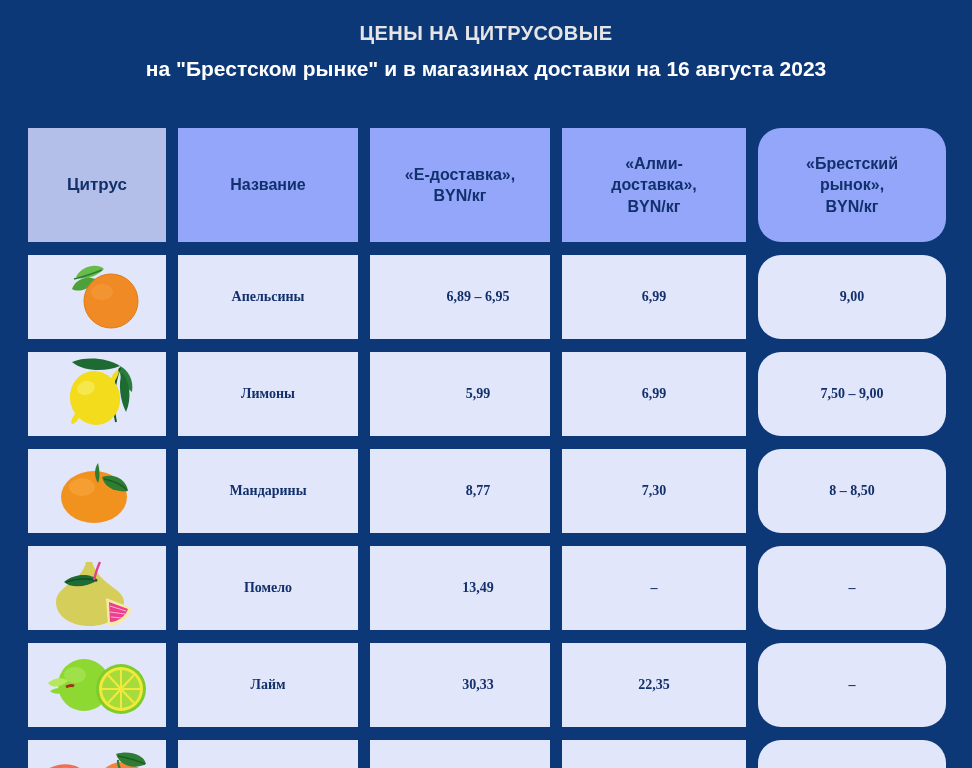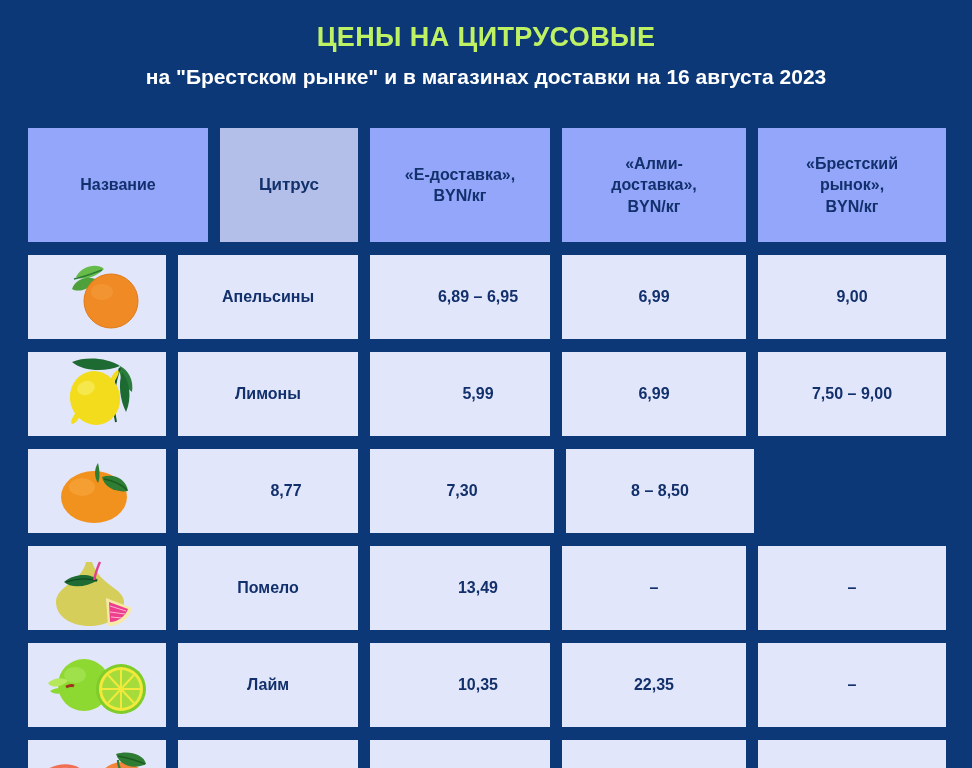--- a/index.html
+++ b/index.html
@@ -25,22 +25,22 @@
   }
 
   
   .title-block {
     width: 100%;
     padding: 22px 20px 8px 20px;
     text-align: center;
   }
 
   .title-main {
-    color: #bef264;
-    font-size: 27px;
+    color: #e5e5e5;
+    font-size: 20px;
     font-weight: bold;
     letter-spacing: 0.4px;
     line-height: 1.18;
     white-space: nowrap;
   }
 
   .title-sub {
     color: #ffffff;
     font-size: 21px;
     font-weight: bold;
@@ -70,44 +70,45 @@
     align-items: center;
     justify-content: center;
     text-align: center;
   }
 
   
   .c-img   { width: 138px; flex: 0 0 138px; }
   .c-name  { width: 180px; flex: 0 0 180px; }
   .c-p1    { width: 180px; flex: 0 0 180px; padding-left: 36px; }
   .c-p2    { width: 184px; flex: 0 0 184px; }
-  .c-p3    { width: 188px; flex: 0 0 188px; }
+  .c-p3    { width: 188px; flex: 0 0 188px; border-radius: 23px; }
 
   
   .row-head { height: 114px; }
   .row-head .cell {
     background: #93a6fa;
     font-size: 16px;
     font-weight: bold;
     line-height: 1.32;
     color: #12306b;
     padding: 4px 8px;
   }
   .row-head .c-img {
     background: #b3bfe8;
     font-size: 17px;
   }
 
   
   .row-data { height: 84px; }
   .row-data .cell {
     background: #e2e6fa;
-    font-size: 16px;
+    font-size: 14px;
     font-weight: bold;
     color: #12306b;
+    font-family: Liberation Serif, serif;
   }
   .row-data .c-img {
     padding: 0;
     overflow: hidden;
   }
 
   .fruit-svg { display: block; }
 
   .dash { font-size: 19px; font-weight: bold; }
 </style>
@@ -117,22 +118,22 @@
 <div class="infographic">
 
   <div class="title-block">
     <div class="title-main">ЦЕНЫ НА ЦИТРУСОВЫЕ</div>
     <div class="title-sub">на "Брестском рынке" и в магазинах доставки на 16 августа 2023</div>
   </div>
 
   <div class="table">
 
     <div class="row row-head">
+      <div class="cell c-img">Цитрус</div>
       <div class="cell c-name">Название</div>
-      <div class="cell c-img">Цитрус</div>
       <div class="cell c-p1">
         <div>
           <div>«Е-доставка»,</div>
           <div>BYN/кг</div>
         </div>
       </div>
       <div class="cell c-p2">
         <div>
           <div>«Алми-</div>
           <div>доставка»,</div>
@@ -187,20 +188,21 @@
     <div class="row row-data">
       <div class="cell c-img">
         <svg class="fruit-svg" width="138" height="84" viewBox="0 0 138 84">
           <ellipse cx="66" cy="48" rx="33" ry="26" fill="#f2921e"></ellipse>
           <ellipse cx="54" cy="38" rx="13" ry="9" fill="#f7a63f" opacity="0.6"></ellipse>
           <path d="M70 14 C72 22, 72 30, 70 34 C66 28, 66 20, 70 14 Z" fill="#2f7d35"></path>
           <path d="M74 28 C86 24, 98 30, 100 42 C88 44, 76 38, 74 28 Z" fill="#2f7d35"></path>
           <path d="M76 30 C86 32, 94 36, 99 41" stroke="#1b5e20" stroke-width="1.4" fill="none"></path>
         </svg>
       </div>
+      <div class="cell c-name">Мандарины</div>
       <div class="cell c-p1">8,77</div>
       <div class="cell c-p2">7,30</div>
       <div class="cell c-p3">8 – 8,50</div>
     </div>
 
     <div class="row row-data">
       <div class="cell c-img">
         <svg class="fruit-svg" width="138" height="84" viewBox="0 0 138 84">
           <path d="M64 16 C72 40, 96 42, 96 56 C96 70, 80 80, 62 80 C42 80, 28 70, 28 56 C28 40, 54 36, 58 16 Z" fill="#d6ce5a"></path>
           <path d="M36 36 C48 26, 64 28, 70 34 C58 42, 42 42, 36 36 Z" fill="#1f6b34"></path>
@@ -236,21 +238,21 @@
             <line x1="93" y1="46" x2="112" y2="46"></line>
             <line x1="93" y1="46" x2="106" y2="60"></line>
             <line x1="93" y1="46" x2="93" y2="65"></line>
             <line x1="93" y1="46" x2="80" y2="60"></line>
             <line x1="93" y1="46" x2="74" y2="46"></line>
             <line x1="93" y1="46" x2="80" y2="32"></line>
           </g>
         </svg>
       </div>
       <div class="cell c-name">Лайм</div>
-      <div class="cell c-p1">10,35</div>
+      <div class="cell c-p1">30,33</div>
       <div class="cell c-p2">22,35</div>
       <div class="cell c-p3 dash">–</div>
     </div>
 
     <div class="row row-data">
       <div class="cell c-img">
         <svg class="fruit-svg" width="138" height="84" viewBox="0 0 138 84">
           <path d="M18 30 C30 22, 48 22, 56 32 C58 48, 50 66, 34 72 C22 68, 14 50, 18 30 Z" fill="#ef6f52"></path>
           <path d="M22 32 C32 26, 46 26, 52 34 C54 48, 47 62, 34 67 C24 63, 19 48, 22 32 Z" fill="#f2a3a0"></path>
           <path d="M38 30 C50 28, 62 32, 68 42 C66 60, 54 72, 40 74 C30 68, 30 46, 38 30 Z" fill="#ef6f52"></path>

